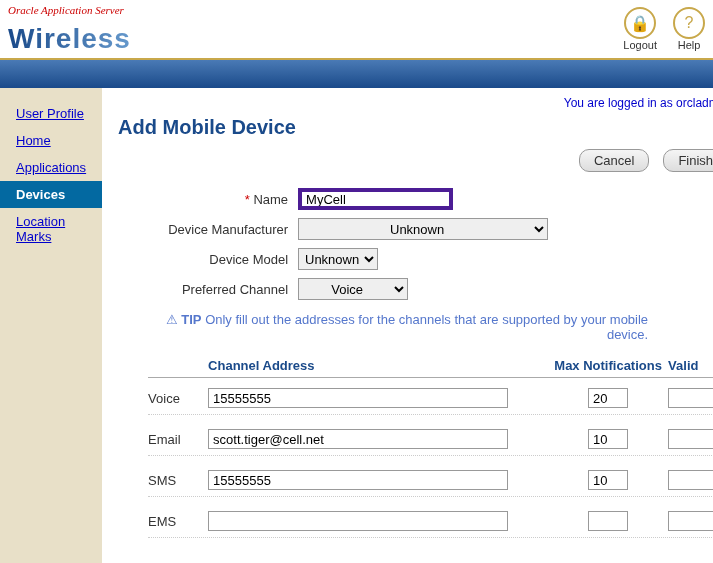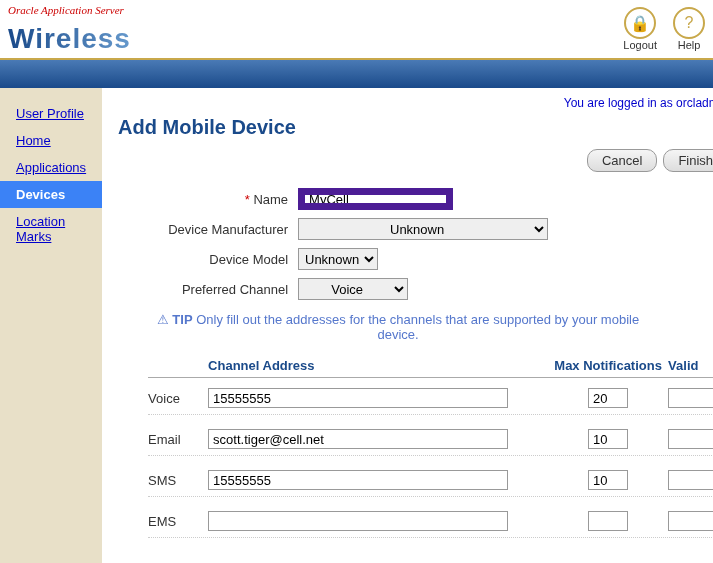--- a/index.html
+++ b/index.html
@@ -56,21 +56,21 @@
       padding: 12px 0;
     }
     .sidebar-item {
       padding: 6px 16px;
       font-size: 13px;
       color: #0000cc;
       cursor: pointer;
       text-decoration: underline;
     }
     .sidebar-item.active {
-      background: #3b82f6;
+      background: #0369a1;
       color: #fff;
       text-decoration: none;
       font-weight: bold;
     }
 
     
     .content {
       flex: 1;
       padding: 8px 16px 16px 16px;
     }
@@ -93,54 +93,55 @@
       margin-bottom: 16px;
     }
     .btn {
       padding: 3px 14px;
       font-size: 13px;
       border: 1px solid #999;
       border-radius: 10px;
       background: linear-gradient(to bottom, #f5f5f5, #ddd);
       cursor: pointer;
       color: #333;
+      margin-left: 8px;
     }
 
     
     .form-row {
       display: flex;
       align-items: center;
       margin-bottom: 8px;
     }
     .form-label {
       text-align: right;
       width: 180px;
       padding-right: 10px;
       font-size: 13px;
       color: #333;
     }
     .required-star { color: #cc0000; }
     .form-input {
       height: 22px;
-      border: 7px solid #4c1d95;
+      border: 4px solid #4c1d95;
       padding: 2px 4px;
       font-size: 13px;
     }
     .form-input-text { width: 155px; }
     .form-select { height: 22px; font-size: 13px; border: 1px solid #999; text-align: center; }
     .form-select-lg { width: 250px; }
     .form-select-sm { width: 80px; }
     .form-select-md { width: 110px; }
 
     
     .tip-row {
       margin: 12px 0 16px 30px;
       color: #5577cc;
       font-size: 13px;
-      text-align: center;
+      text-align: right;
       max-width: 500px;
     }
     .tip-icon { color: #5577cc; }
     .tip-label { font-weight: bold; color: #5577cc; }
 
     
     .channel-table {
       margin-left: 30px;
       width: 580px;
     }

